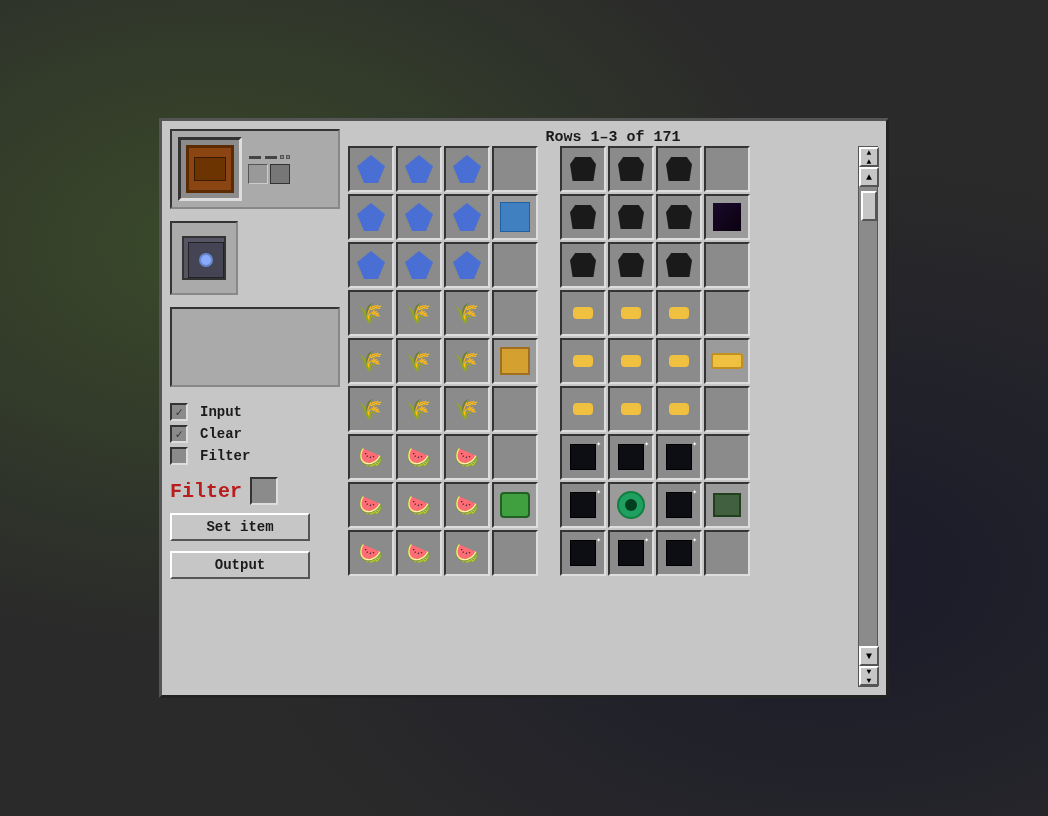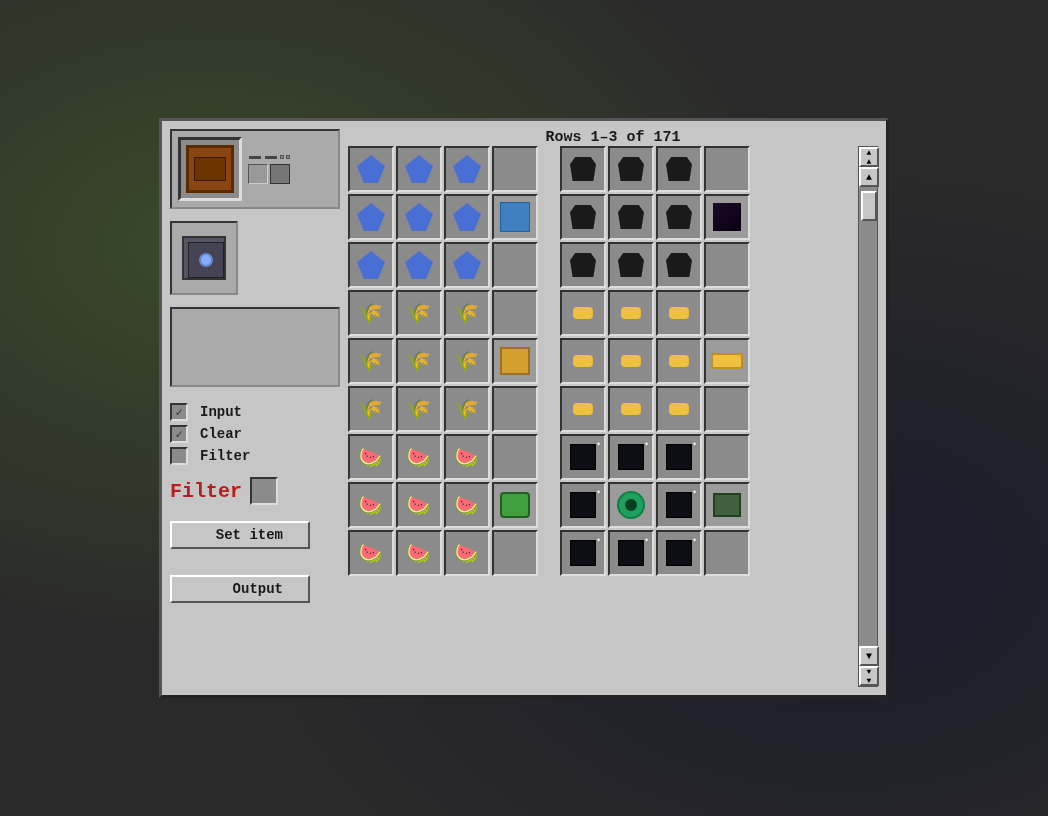--- a/index.html
+++ b/index.html
@@ -107,24 +107,24 @@
       background: #c6c6c6;
       border: 2px solid #fff;
       border-right-color: #555;
       border-bottom-color: #555;
       padding: 4px 25px;
       font-size: 14px;
       font-family: 'Courier New', monospace;
       font-weight: bold;
       color: #1a1a1a;
       cursor: pointer;
-      text-align: right;
+      text-align: center;
       display: block;
       width: 140px;
-      margin: 10px 0;
+      margin: 2px 0;
     }
 
     
     .right-panel {
       flex: 1;
       display: flex;
       flex-direction: column;
       position: relative;
     }
 

